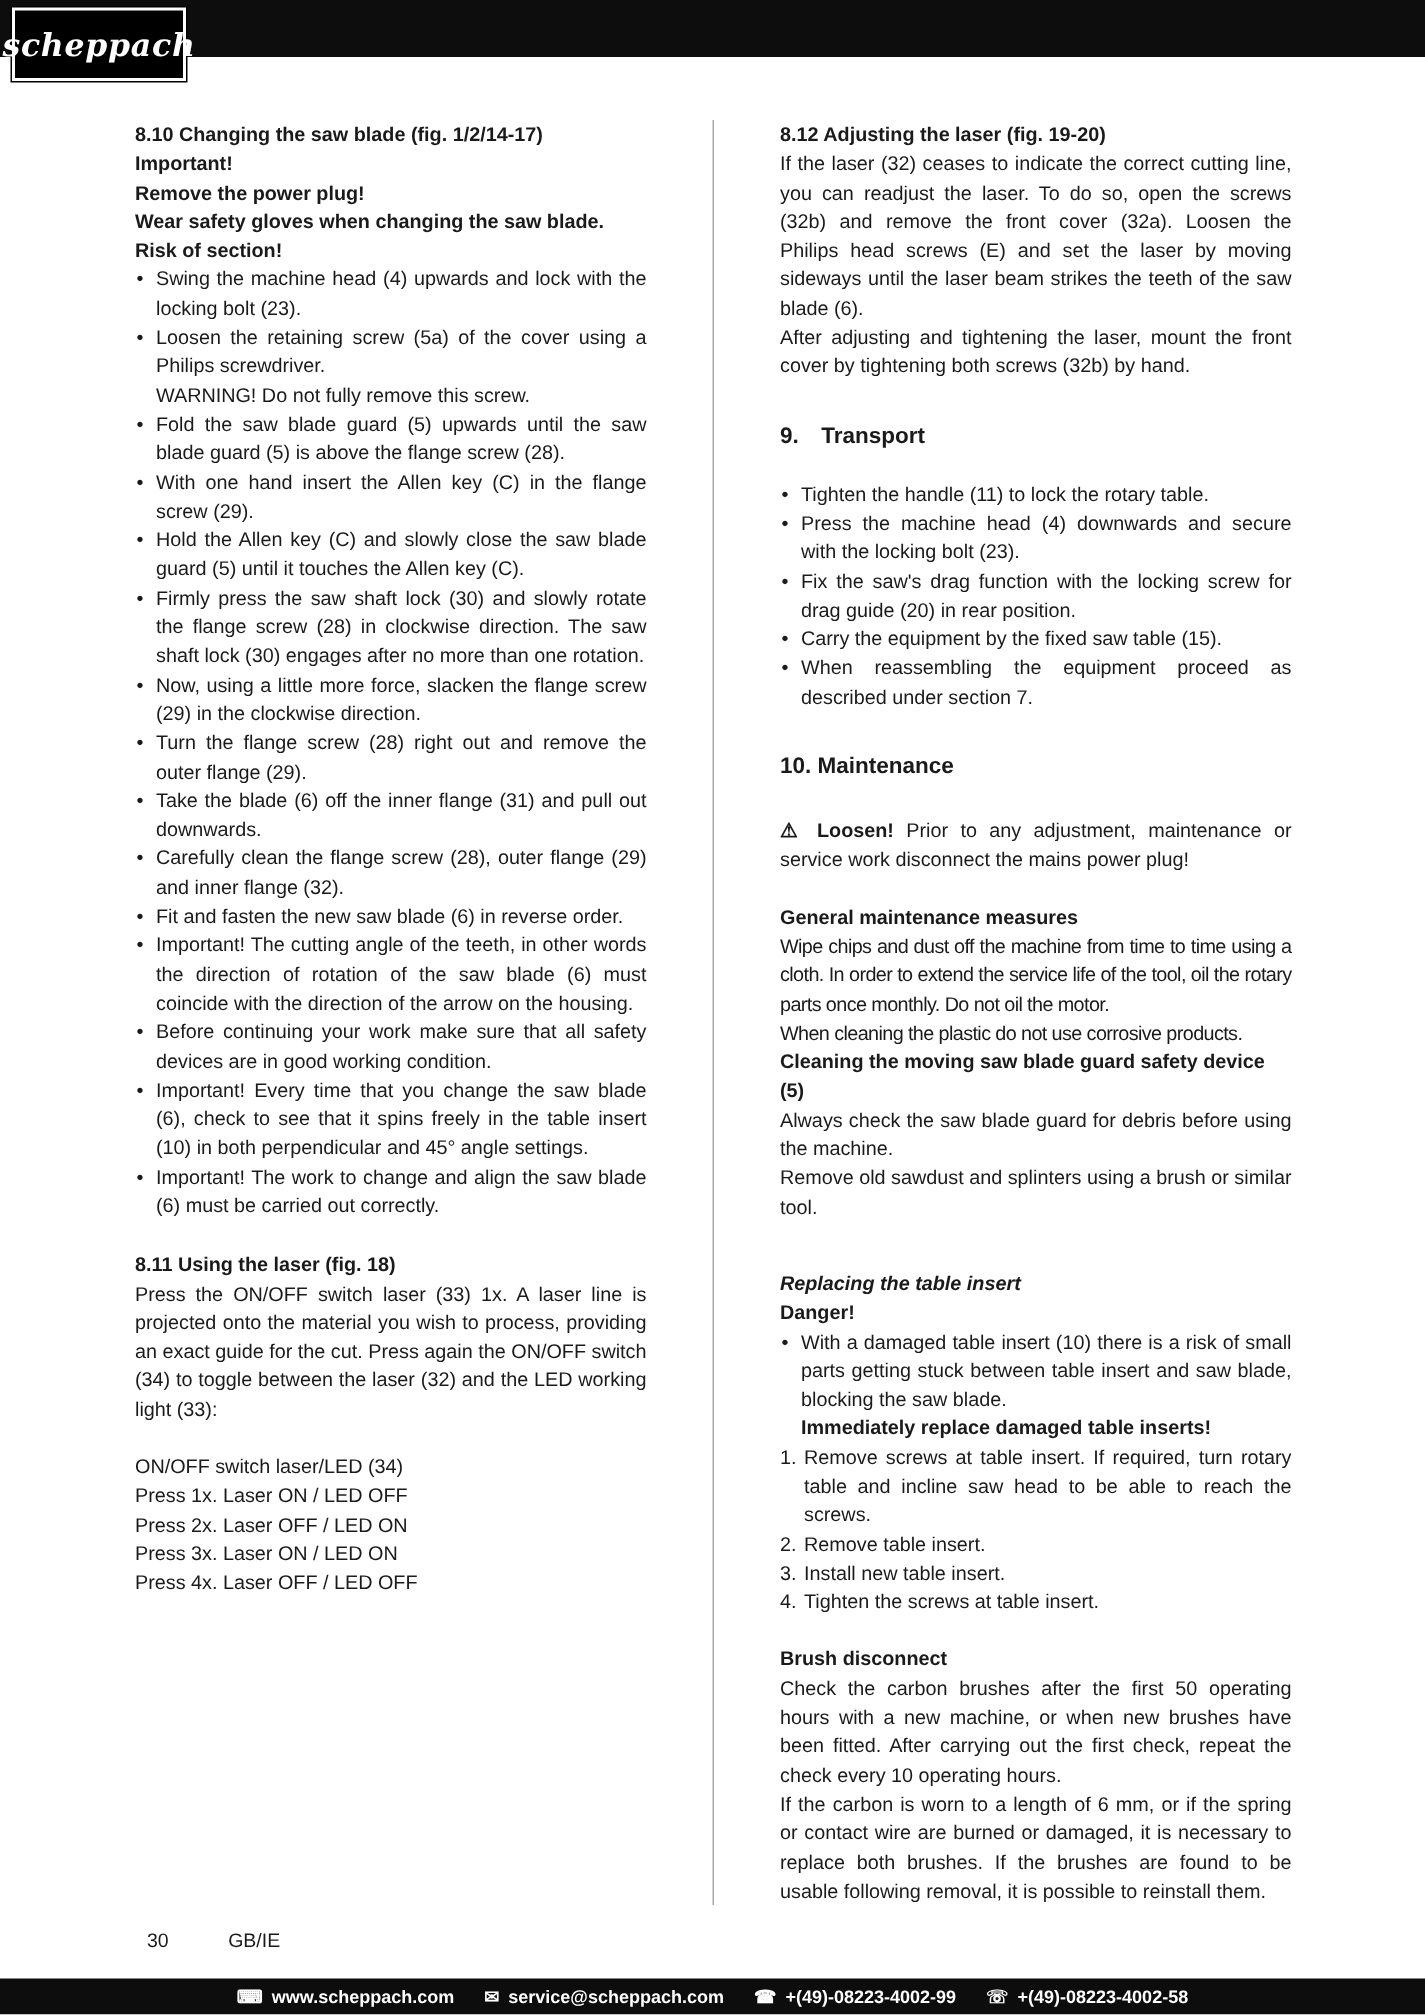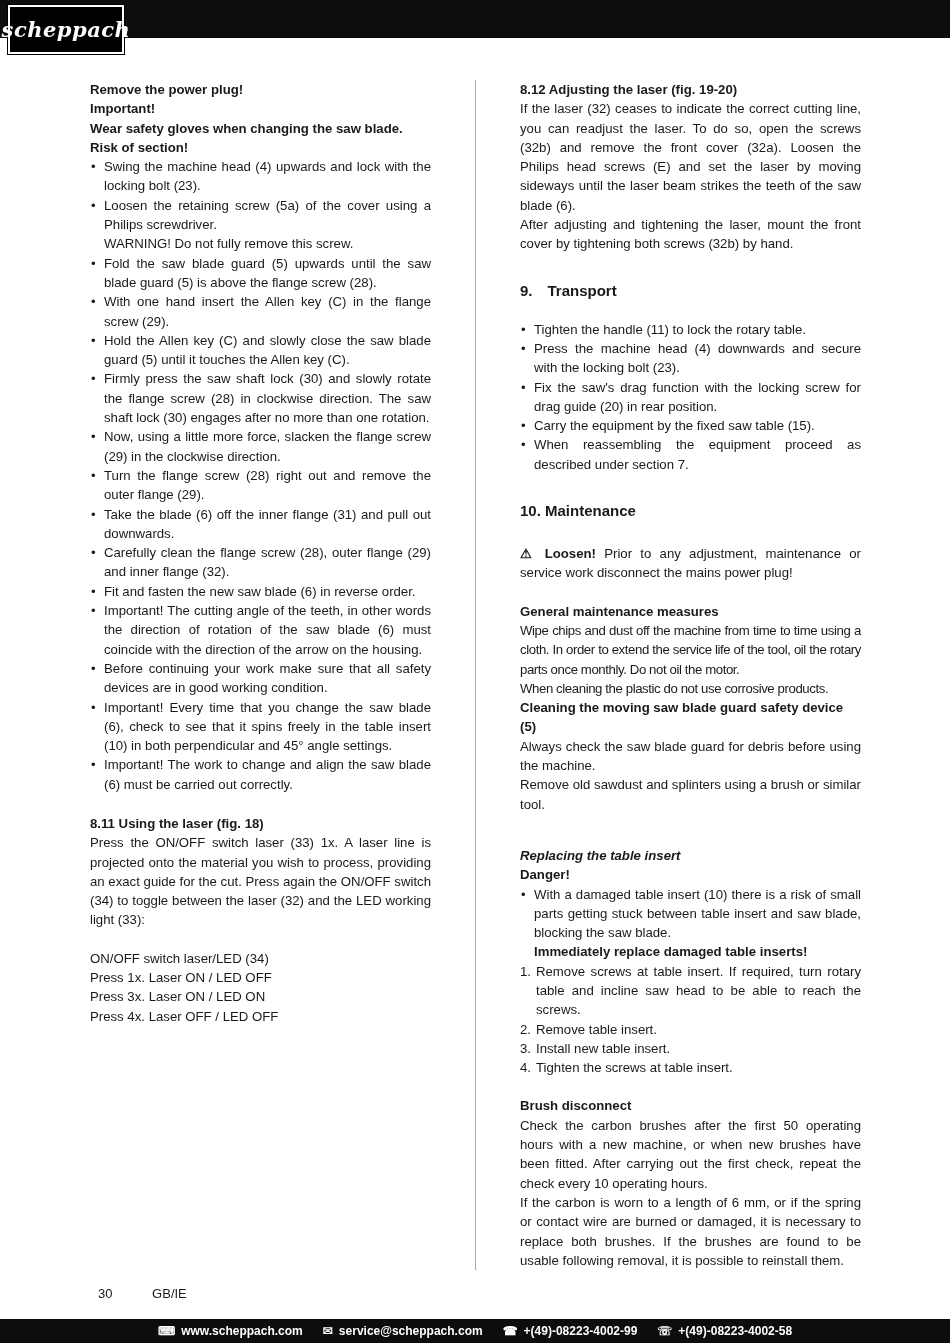--- a/index.html
+++ b/index.html
@@ -82,22 +82,23 @@
 <body>
 
 <div class="topbar"></div>
 <div class="logo-box">
   <span class="logo-text">scheppach</span>
 </div>
 
 <div class="content">
 
   <div class="col">
+    <h3>8.10 Changing the saw blade (fig. 1/2/14-17)</h3>
+    <div class="b">Important!</div>
     <div class="b">Remove the power plug!</div>
-    <div class="b">Important!</div>
     <div class="b">Wear safety gloves when changing the saw blade.</div>
     <div class="b">Risk of section!</div>
 
     <div class="bullets">
       <div class="bi pre">Swing the machine head (4) upwards and lock with the locking bolt (23).</div>
       <div class="bi pre">Loosen the retaining screw (5a) of the cover using a Philips screwdriver.
 WARNING! Do not fully remove this screw.</div>
       <div class="bi pre">Fold the saw blade guard (5) upwards until the saw blade guard (5) is above the flange screw (28).</div>
       <div class="bi pre">With one hand insert the Allen key (C) in the flange screw (29).</div>
       <div class="bi pre">Hold the Allen key (C) and slowly close the saw blade guard (5) until it touches the Allen key (C).</div>
@@ -112,20 +113,21 @@
       <div class="bi pre">Important! Every time that you change the saw blade (6), check to see that it spins freely in the table insert (10) in both perpendicular and 45° angle settings.</div>
       <div class="bi pre">Important! The work to change and align the saw blade (6) must be carried out correctly.</div>
     </div>
 
     <h3 class="mt20">8.11 Using the laser (fig. 18)</h3>
     <p>Press the ON/OFF switch laser (33) 1x. A laser line is projected onto the material you wish to process, providing an exact guide for the cut. Press again the ON/OFF switch (34) to toggle between the laser (32) and the LED working light (33):</p>
 
     <div class="laser mt19">
       <div>ON/OFF switch laser/LED (34)</div>
       <div>Press 1x. Laser ON / LED OFF</div>
+      <div>Press 2x. Laser OFF / LED ON</div>
       <div>Press 3x. Laser ON / LED ON</div>
       <div>Press 4x. Laser OFF / LED OFF</div>
     </div>
   </div>
 
   <div class="divider"></div>
 
   <div class="col">
     <h3>8.12 Adjusting the laser (fig. 19-20)</h3>
     <p>If the laser (32) ceases to indicate the correct cutting line, you can readjust the laser. To do so, open the screws (32b) and remove the front cover (32a). Loosen the Philips head screws (E) and set the laser by moving sideways until the laser beam strikes the teeth of the saw blade (6).</p>

